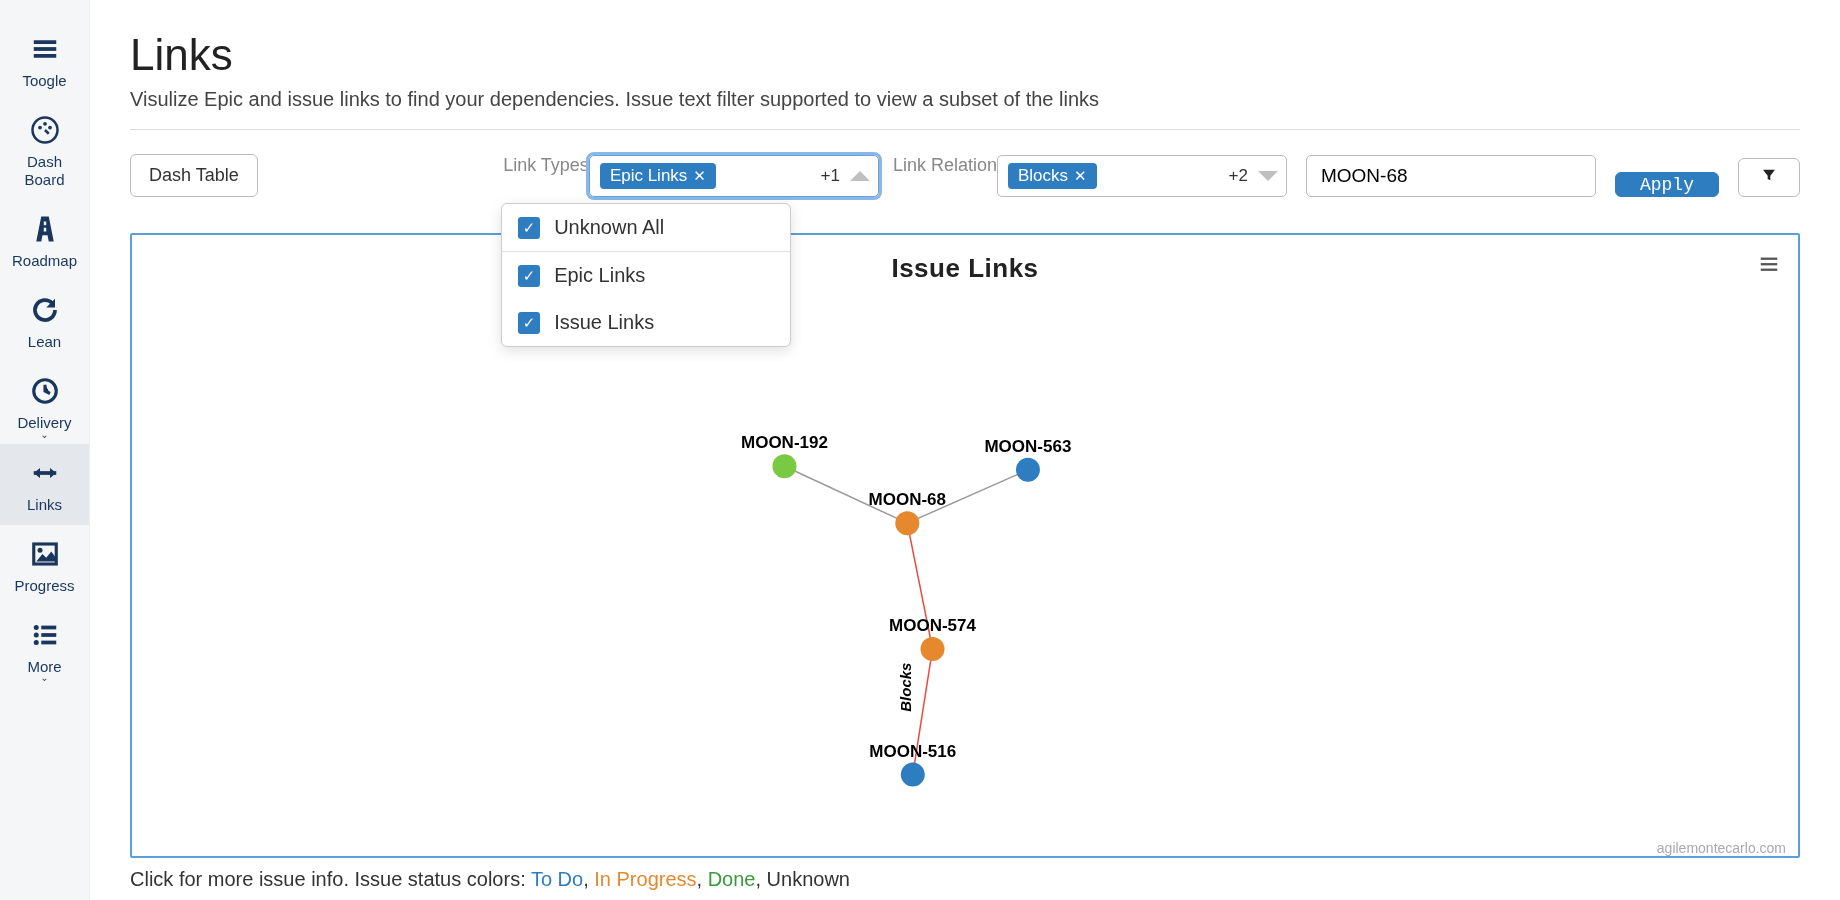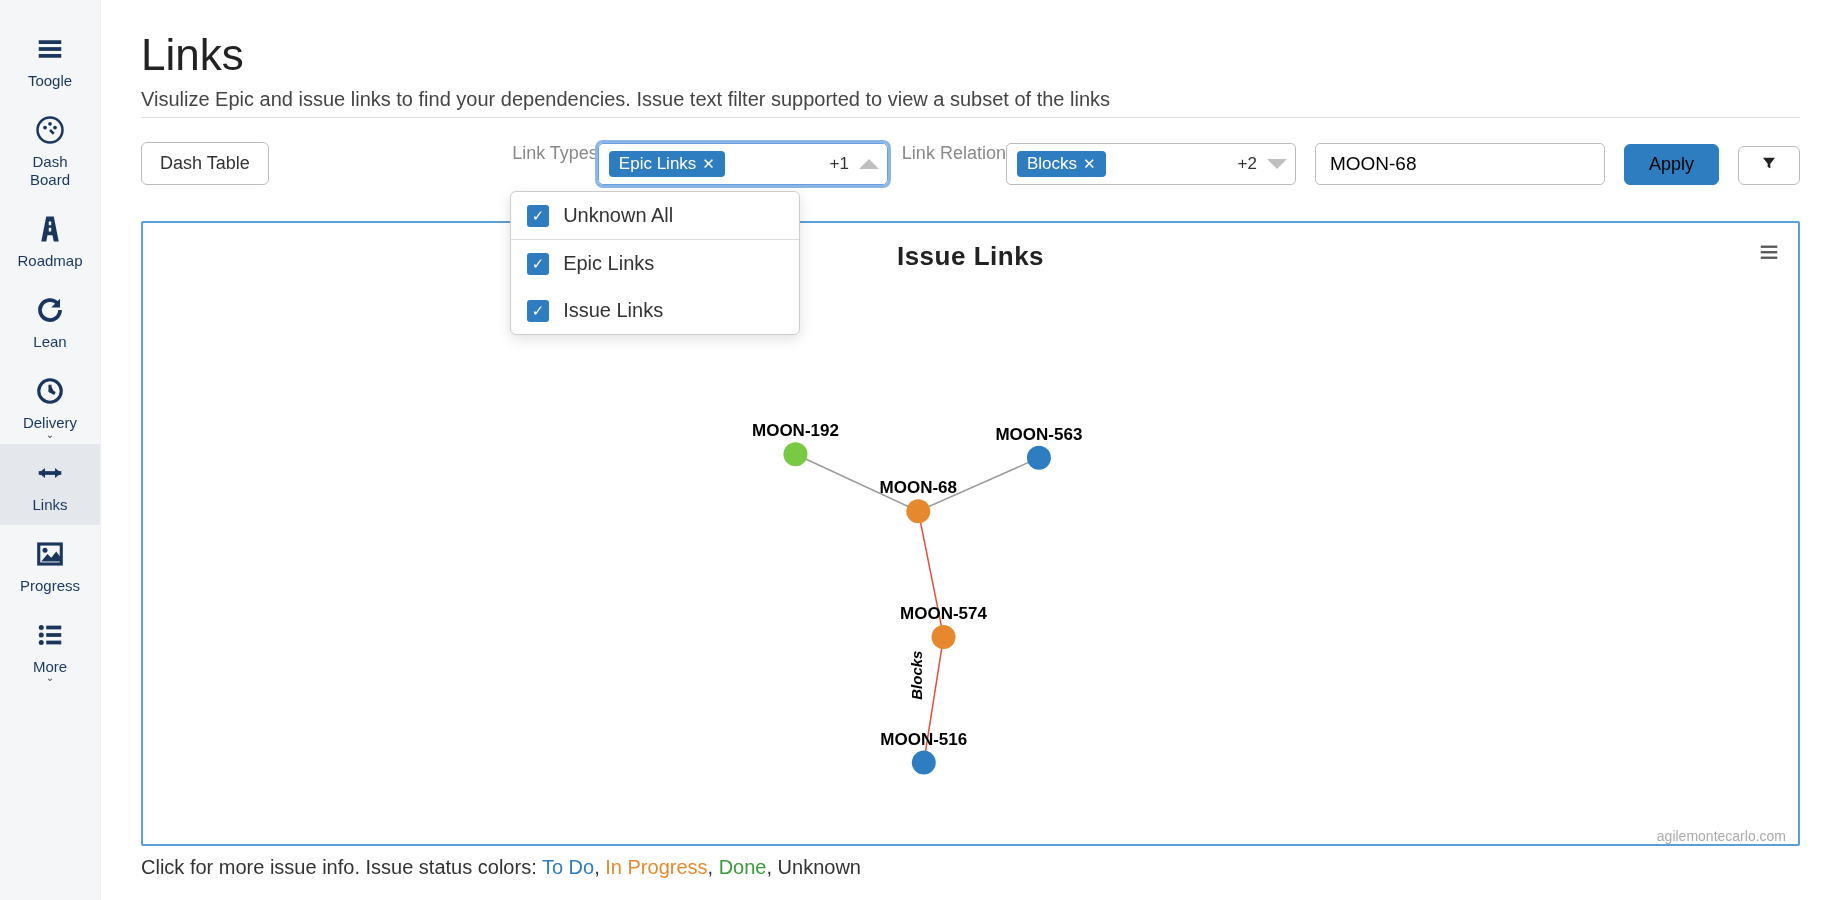--- a/index.html
+++ b/index.html
@@ -1,34 +1,34 @@
 <!DOCTYPE html>
 <html><head>
 <meta charset="utf-8">
 <style>
 * { box-sizing: border-box; margin: 0; padding: 0; }
 body { font-family: "Helvetica Neue", Arial, sans-serif; background: #fff; color: #333; }
 .app { display: flex; width: 1840px; height: 900px; }
 
 
-.sidebar { width: 101px; background: #f4f6f8; display: flex; flex-direction: column; align-items: center; padding-top: 20px; border-right: 1px solid #eee; }
+.sidebar { width: 90px; background: #f4f6f8; display: flex; flex-direction: column; align-items: center; padding-top: 20px; border-right: 1px solid #eee; }
 .side-item { width: 100%; display: flex; flex-direction: column; align-items: center; padding: 14px 0 12px; cursor: pointer; color: #1a365d; position: relative; }
 .side-item.active { background: #e4e7eb; }
 .side-item .lbl { font-size: 15px; text-align: center; line-height: 1.15; margin-top: 4px; }
 .side-item svg { width: 30px; height: 30px; }
 .side-caret { position: absolute; bottom: 4px; font-size: 10px; color: #444; }
 
 
 .main { flex: 1; padding: 30px 40px 10px; overflow: hidden; }
 .page-title { font-size: 44px; font-weight: 500; color: #222; }
-.page-sub { font-size: 20px; color: #444; margin-top: 8px; padding-bottom: 6px; border-bottom: 1px solid #ddd; }
+.page-sub { font-size: 20px; color: #444; margin-top: 8px; padding-bottom: 18px; border-bottom: 1px solid #ddd; }
 
 .controls { display: flex; align-items: flex-end; gap: 12px; margin-top: 24px; }
 .btn { border: 1px solid #bbb; border-radius: 6px; background: #fff; padding: 10px 18px; font-size: 18px; cursor: pointer; color: #333; }
-.btn.primary { background: #2d7dc0; border-color: #2d7dc0; color: #000000; padding: 9px 24px; }
+.btn.primary { background: #2d7dc0; border-color: #2d7dc0; color: #ffffff; padding: 1px 24px; font-family: Liberation Mono, monospace; }
 .btn.icon { padding: 8px 22px; }
 
 .sel-group { display: flex; flex-direction: row; }
 .sel-group > .grplabel { font-size: 18px; color: #888; margin-bottom: 4px; padding-left: 2px; }
 .sel { border: 1px solid #bbb; border-radius: 5px; height: 42px; display: flex; align-items: center; padding: 0 8px 0 10px; min-width: 290px; justify-content: space-between; cursor: pointer; background: #fff; }
 .sel.focused { outline: 3px solid #8ab6e8; outline-offset: 0; border-color: #6aa0db; }
 .chip { background: #2d7dc0; color: #fff; border-radius: 4px; padding: 3px 10px; font-size: 17px; display: inline-flex; align-items: center; gap: 6px; }
 .chip .x { font-size: 15px; cursor: pointer; }
 .sel-right { display: flex; align-items: center; gap: 10px; color: #555; }
 .badge { font-size: 17px; color: #333; }

